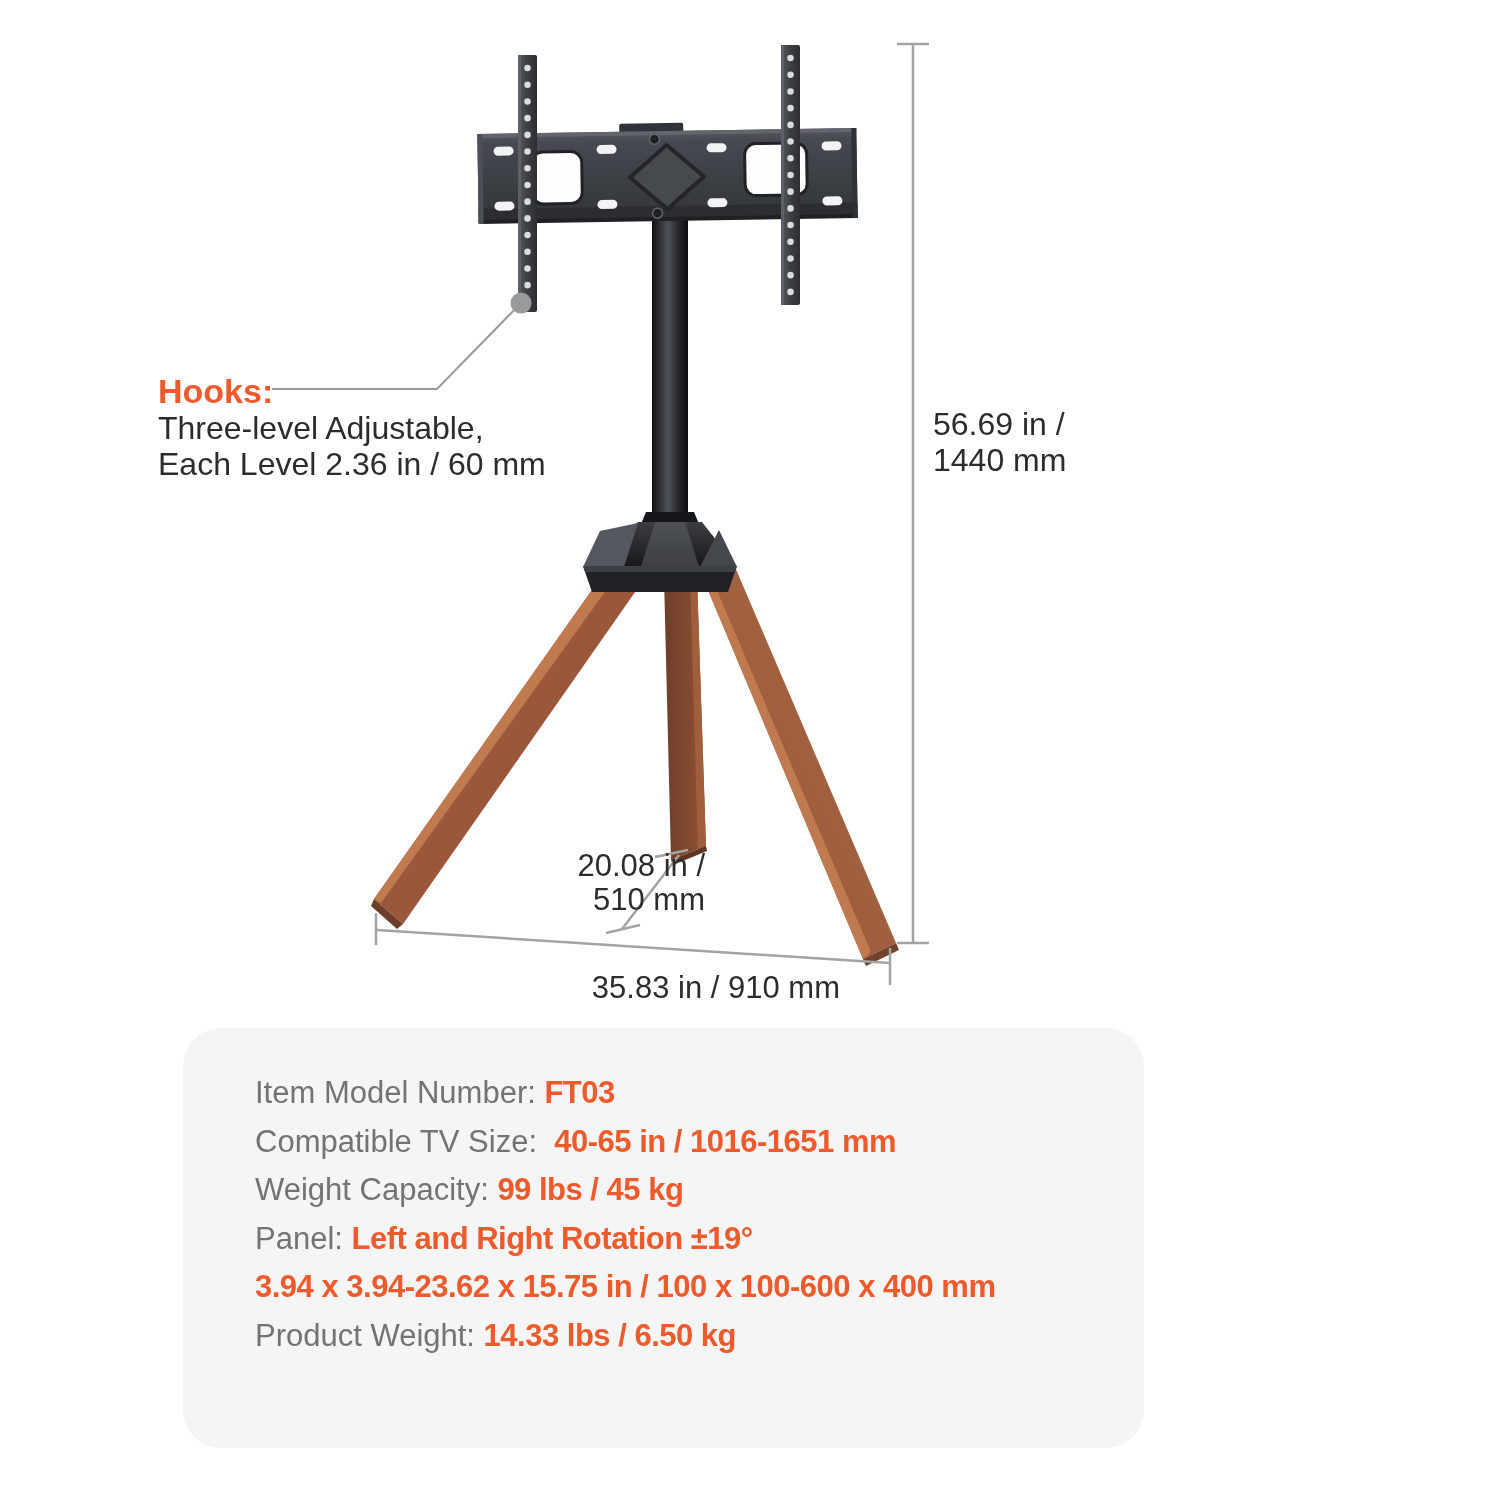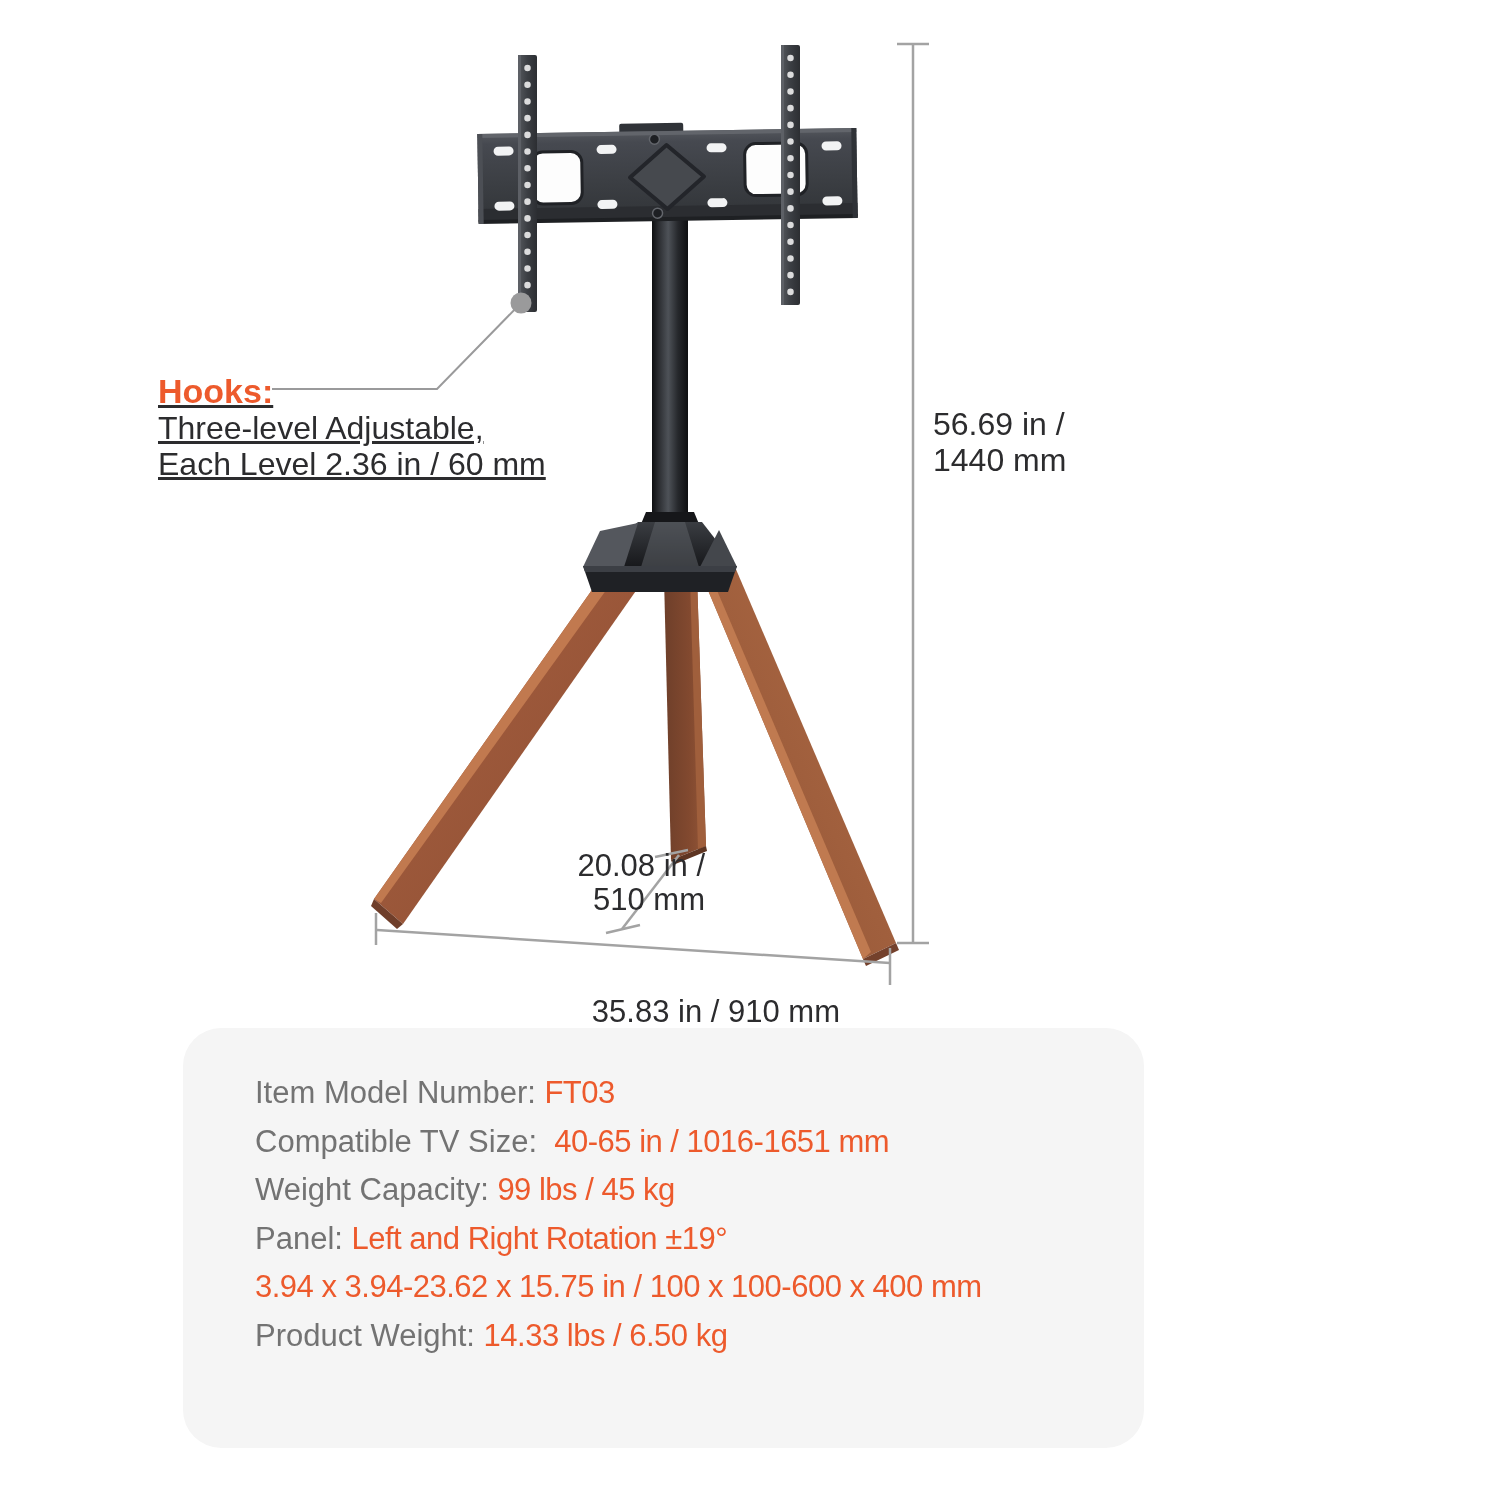--- a/index.html
+++ b/index.html
@@ -15,21 +15,21 @@
   .center{text-align:right;}
   .spec-box{
     position:absolute;left:183px;top:1028px;width:961px;height:420px;
     background:#F5F5F5;border-radius:38px;box-sizing:border-box;
     padding:41px 0 0 72px;
   }
   .spec-row{
     white-space:pre;font-size:31px;height:48.5px;line-height:48.5px;
   }
   .spec-label{color:#737373;}
-  .spec-value{color:#ED5A2C;font-weight:400;letter-spacing:-0.5px;}
+  .spec-value{color:#ED5A2C;font-weight:700;letter-spacing:-0.5px;}
 </style>
 </head>
 <body>
 
 <svg width="1500" height="1500" viewBox="0 0 1500 1500">
   <defs>
     <linearGradient id="poleGrad" x1="0" y1="0" x2="1" y2="0">
       <stop offset="0" stop-color="#0e0f11"></stop>
       <stop offset="0.18" stop-color="#2a2c30"></stop>
       <stop offset="0.45" stop-color="#4e5258"></stop>
@@ -158,37 +158,37 @@
       <path d="M890 948 V985"></path>
     </g>
     <g>
       <path d="M679 855 L622 929"></path>
       <path d="M655 857 L688 850"></path>
       <path d="M606 933 L640 925"></path>
     </g>
   </g>
 </svg>
 
-<div class="anno" style="left:158px;top:372px;text-decoration:underline;">
+<div class="anno" style="left:158px;top:372px;">
   <div class="hooks-title">Hooks:</div>
   <div>Three-level Adjustable,</div>
   <div>Each Level 2.36 in / 60 mm</div>
 </div>
 
 <div class="anno" style="left:933px;top:406px;">
   <div>56.69 in /</div>
   <div>1440 mm</div>
 </div>
 
 <div class="anno center" style="left:455px;top:849px;width:250px;font-size:31px;line-height:34px;">
   <div>20.08 in /</div>
   <div>510 mm</div>
 </div>
 
-<div class="anno center" style="left:420px;top:994px;width:420px;font-size:31px;">35.83 in / 910 mm</div>
+<div class="anno center" style="left:420px;top:970px;width:420px;font-size:31px;">35.83 in / 910 mm</div>
 
 <div class="spec-box">
   <div class="spec-row"><span class="spec-label">Item Model Number: </span><span class="spec-value">FT03</span></div>
   <div class="spec-row"><span class="spec-label">Compatible TV Size:  </span><span class="spec-value">40-65 in / 1016-1651 mm</span></div>
   <div class="spec-row"><span class="spec-label">Weight Capacity: </span><span class="spec-value">99 lbs / 45 kg</span></div>
   <div class="spec-row"><span class="spec-label">Panel: </span><span class="spec-value">Left and Right Rotation ±19°</span></div>
   <div class="spec-row"><span class="spec-label"></span><span class="spec-value">3.94 x 3.94-23.62 x 15.75 in / 100 x 100-600 x 400 mm</span></div>
   <div class="spec-row"><span class="spec-label">Product Weight: </span><span class="spec-value">14.33 lbs / 6.50 kg</span></div>
 </div>
 

